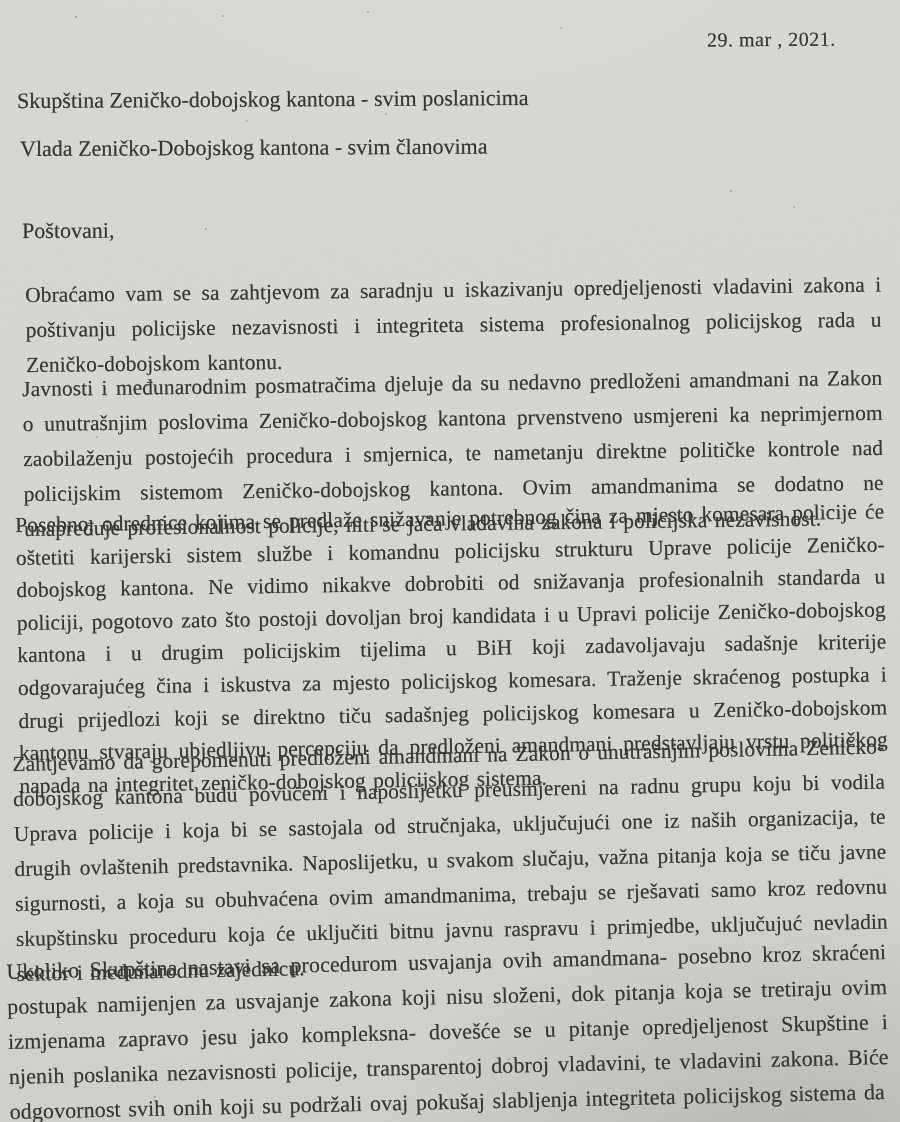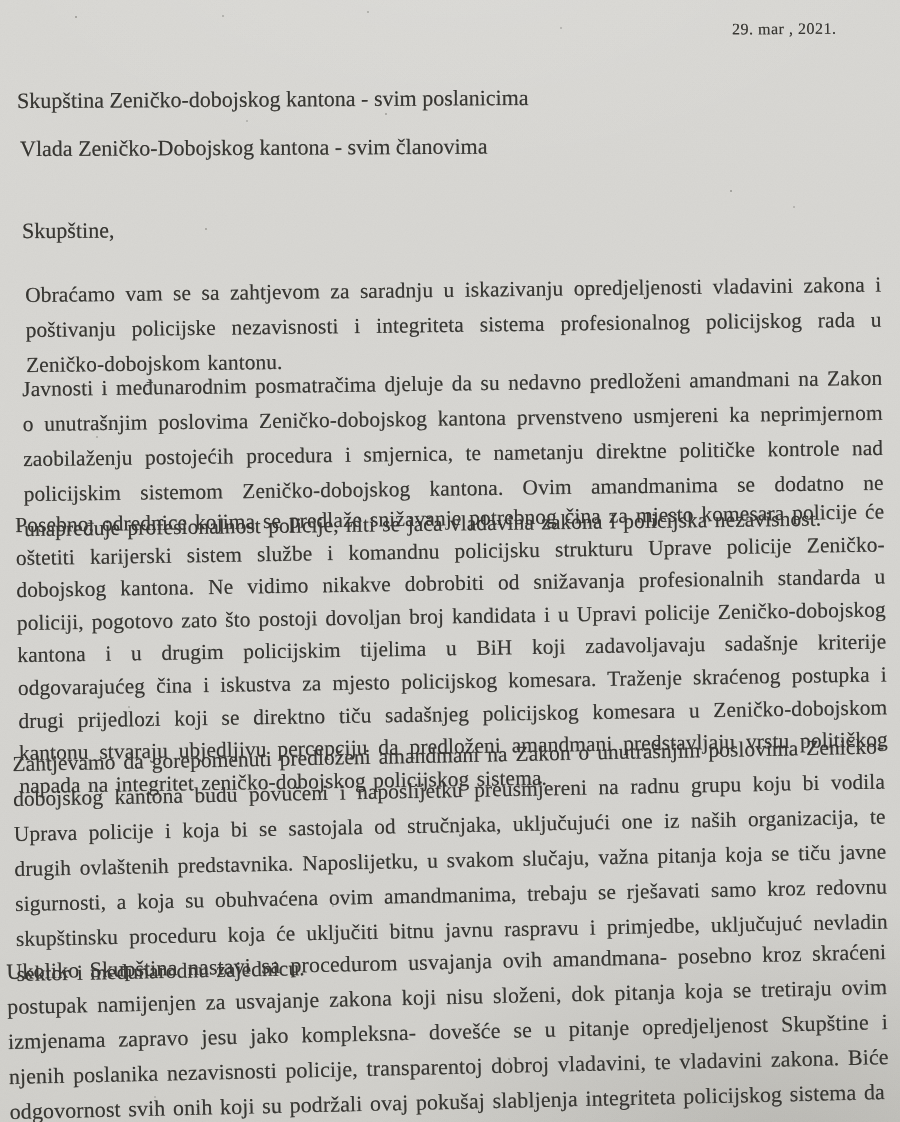--- a/index.html
+++ b/index.html
@@ -24,23 +24,23 @@
     position: absolute;
     inset: 0;
     filter: blur(0.3px);
   }
   .ink * {
     margin: 0;
     text-shadow: 0.2px 0.2px 0.6px rgba(52,51,47,0.55);
   }
   .date {
     position: absolute;
-    top: 20px;
+    top: 28px;
     right: 64px;
-    font-size: 16px;
+    font-size: 20px;
     letter-spacing: 0.5px;
     transform: rotate(-0.4deg);
   }
   .recipient, .salutation {
     position: absolute;
     font-size: 22px;
     white-space: nowrap;
     transform-origin: left top;
   }
   .r1 { top: 88px;  left: 17px; transform: rotate(-0.35deg); }
@@ -96,21 +96,21 @@
 
 <div class="page">
 
   <div class="ink">
     <div class="date">29. mar , 2021.</div>
 
     <p class="recipient r1">Skupština Zeničko-dobojskog kantona - svim poslanicima</p>
 
     <p class="recipient r2">Vlada Zeničko-Dobojskog kantona - svim članovima</p>
 
-    <p class="salutation">Skupštine,</p>
+    <p class="salutation">Poštovani,</p>
 
     <p class="para p1">Obraćamo vam se sa zahtjevom za saradnju u iskazivanju opredjeljenosti vladavini zakona i poštivanju policijske nezavisnosti i integriteta sistema profesionalnog policijskog rada u Zeničko-dobojskom kantonu.</p>
 
     <p class="para p2">Javnosti i međunarodnim posmatračima djeluje da su nedavno predloženi amandmani na Zakon o unutrašnjim poslovima Zeničko-dobojskog kantona prvenstveno usmjereni ka neprimjernom zaobilaženju postojećih procedura i smjernica, te nametanju direktne političke kontrole nad policijskim sistemom Zeničko-dobojskog kantona. Ovim amandmanima se dodatno ne unapređuje profesionalnost policije, niti se jača vladavina zakona i policijska nezavisnost.</p>
 
     <p class="para p3">Posebno, odrednice kojima se predlaže snižavanje potrebnog čina za mjesto komesara policije će oštetiti karijerski sistem službe i komandnu policijsku strukturu Uprave policije Zeničko-dobojskog kantona. Ne vidimo nikakve dobrobiti od snižavanja profesionalnih standarda u policiji, pogotovo zato što postoji dovoljan broj kandidata i u Upravi policije Zeničko-dobojskog kantona i u drugim policijskim tijelima u BiH koji zadavoljavaju sadašnje kriterije odgovarajućeg čina i iskustva za mjesto policijskog komesara. Traženje skraćenog postupka i drugi prijedlozi koji se direktno tiču sadašnjeg policijskog komesara u Zeničko-dobojskom kantonu stvaraju ubjedljivu percepciju da predloženi amandmani predstavljaju vrstu političkog napada na integritet zeničko-dobojskog policijskog sistema.</p>
 
     <p class="para p4">Zahtjevamo da gorepomenuti predloženi amandmani na Zakon o unutrašnjim poslovima Zeničko-dobojskog kantona budu povučeni i naposlijetku preusmjereni na radnu grupu koju bi vodila Uprava policije i koja bi se sastojala od stručnjaka, uključujući one iz naših organizacija, te drugih ovlaštenih predstavnika. Naposlijetku, u svakom slučaju, važna pitanja koja se tiču javne sigurnosti, a koja su obuhvaćena ovim amandmanima, trebaju se rješavati samo kroz redovnu skupštinsku proceduru koja će uključiti bitnu javnu raspravu i primjedbe, uključujuć nevladin sektor i međunarodnu zajednicu.</p>
 
     <p class="para p5">Ukoliko Skupština nastavi sa procedurom usvajanja ovih amandmana- posebno kroz skraćeni postupak namijenjen za usvajanje zakona koji nisu složeni, dok pitanja koja se tretiraju ovim izmjenama zapravo jesu jako kompleksna- dovešće se u pitanje opredjeljenost Skupštine i njenih poslanika nezavisnosti policije, transparentoj dobroj vladavini, te vladavini zakona. Biće odgovornost svih onih koji su podržali ovaj pokušaj slabljenja integriteta policijskog sistema da</p>

